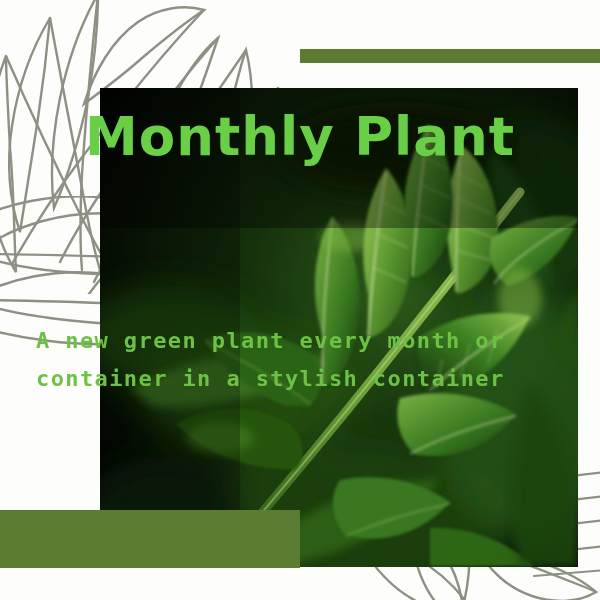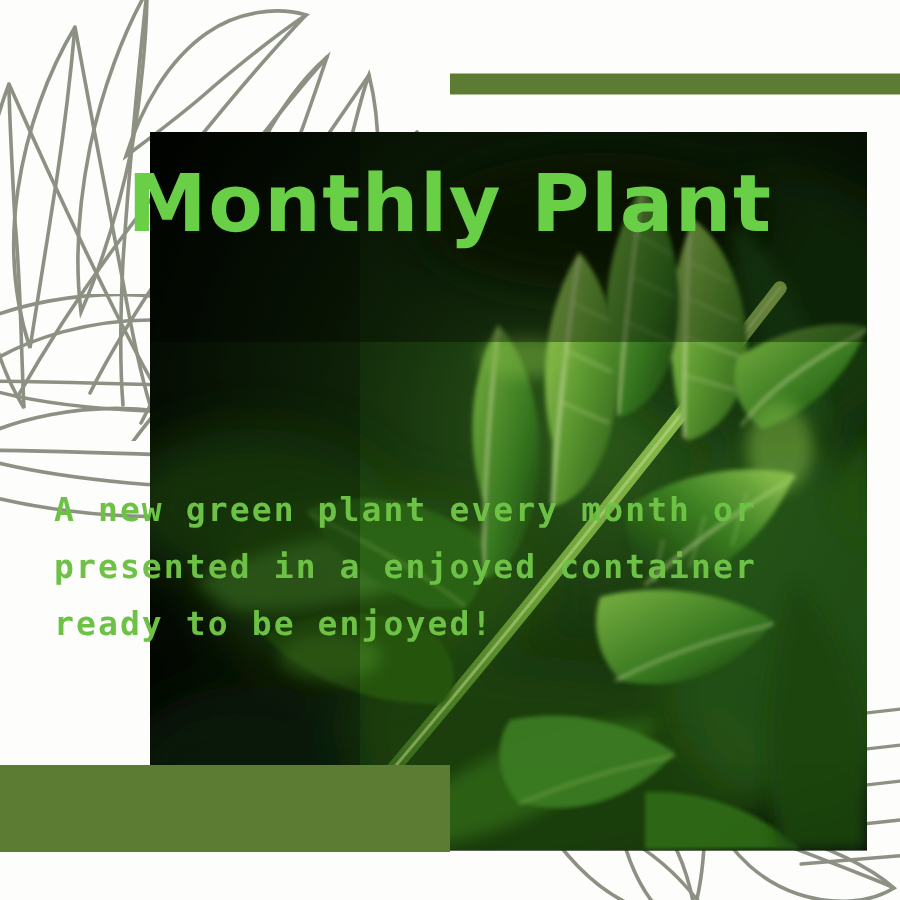--- a/index.html
+++ b/index.html
@@ -291,17 +291,16 @@
   </div>
 
   <div class="bar-bottom" style="background:#5d7c33"></div>
 
   <div class="headline" style="color: rgb(105, 207, 70);">
     <span class="hl-line">Monthly Plant</span>
   </div>
 
   <div class="body-copy" style="color: rgb(109, 194, 70);">
     <span class="bc-line">A new green plant every month or</span>
-    <span class="bc-line">presented in a enjoyed container</span>
-    <span class="bc-line">ready to be enjoyed!</span>
+    <span class="bc-line">container in a stylish container</span>
   </div>
 
 </div>
 
 </body></html>

